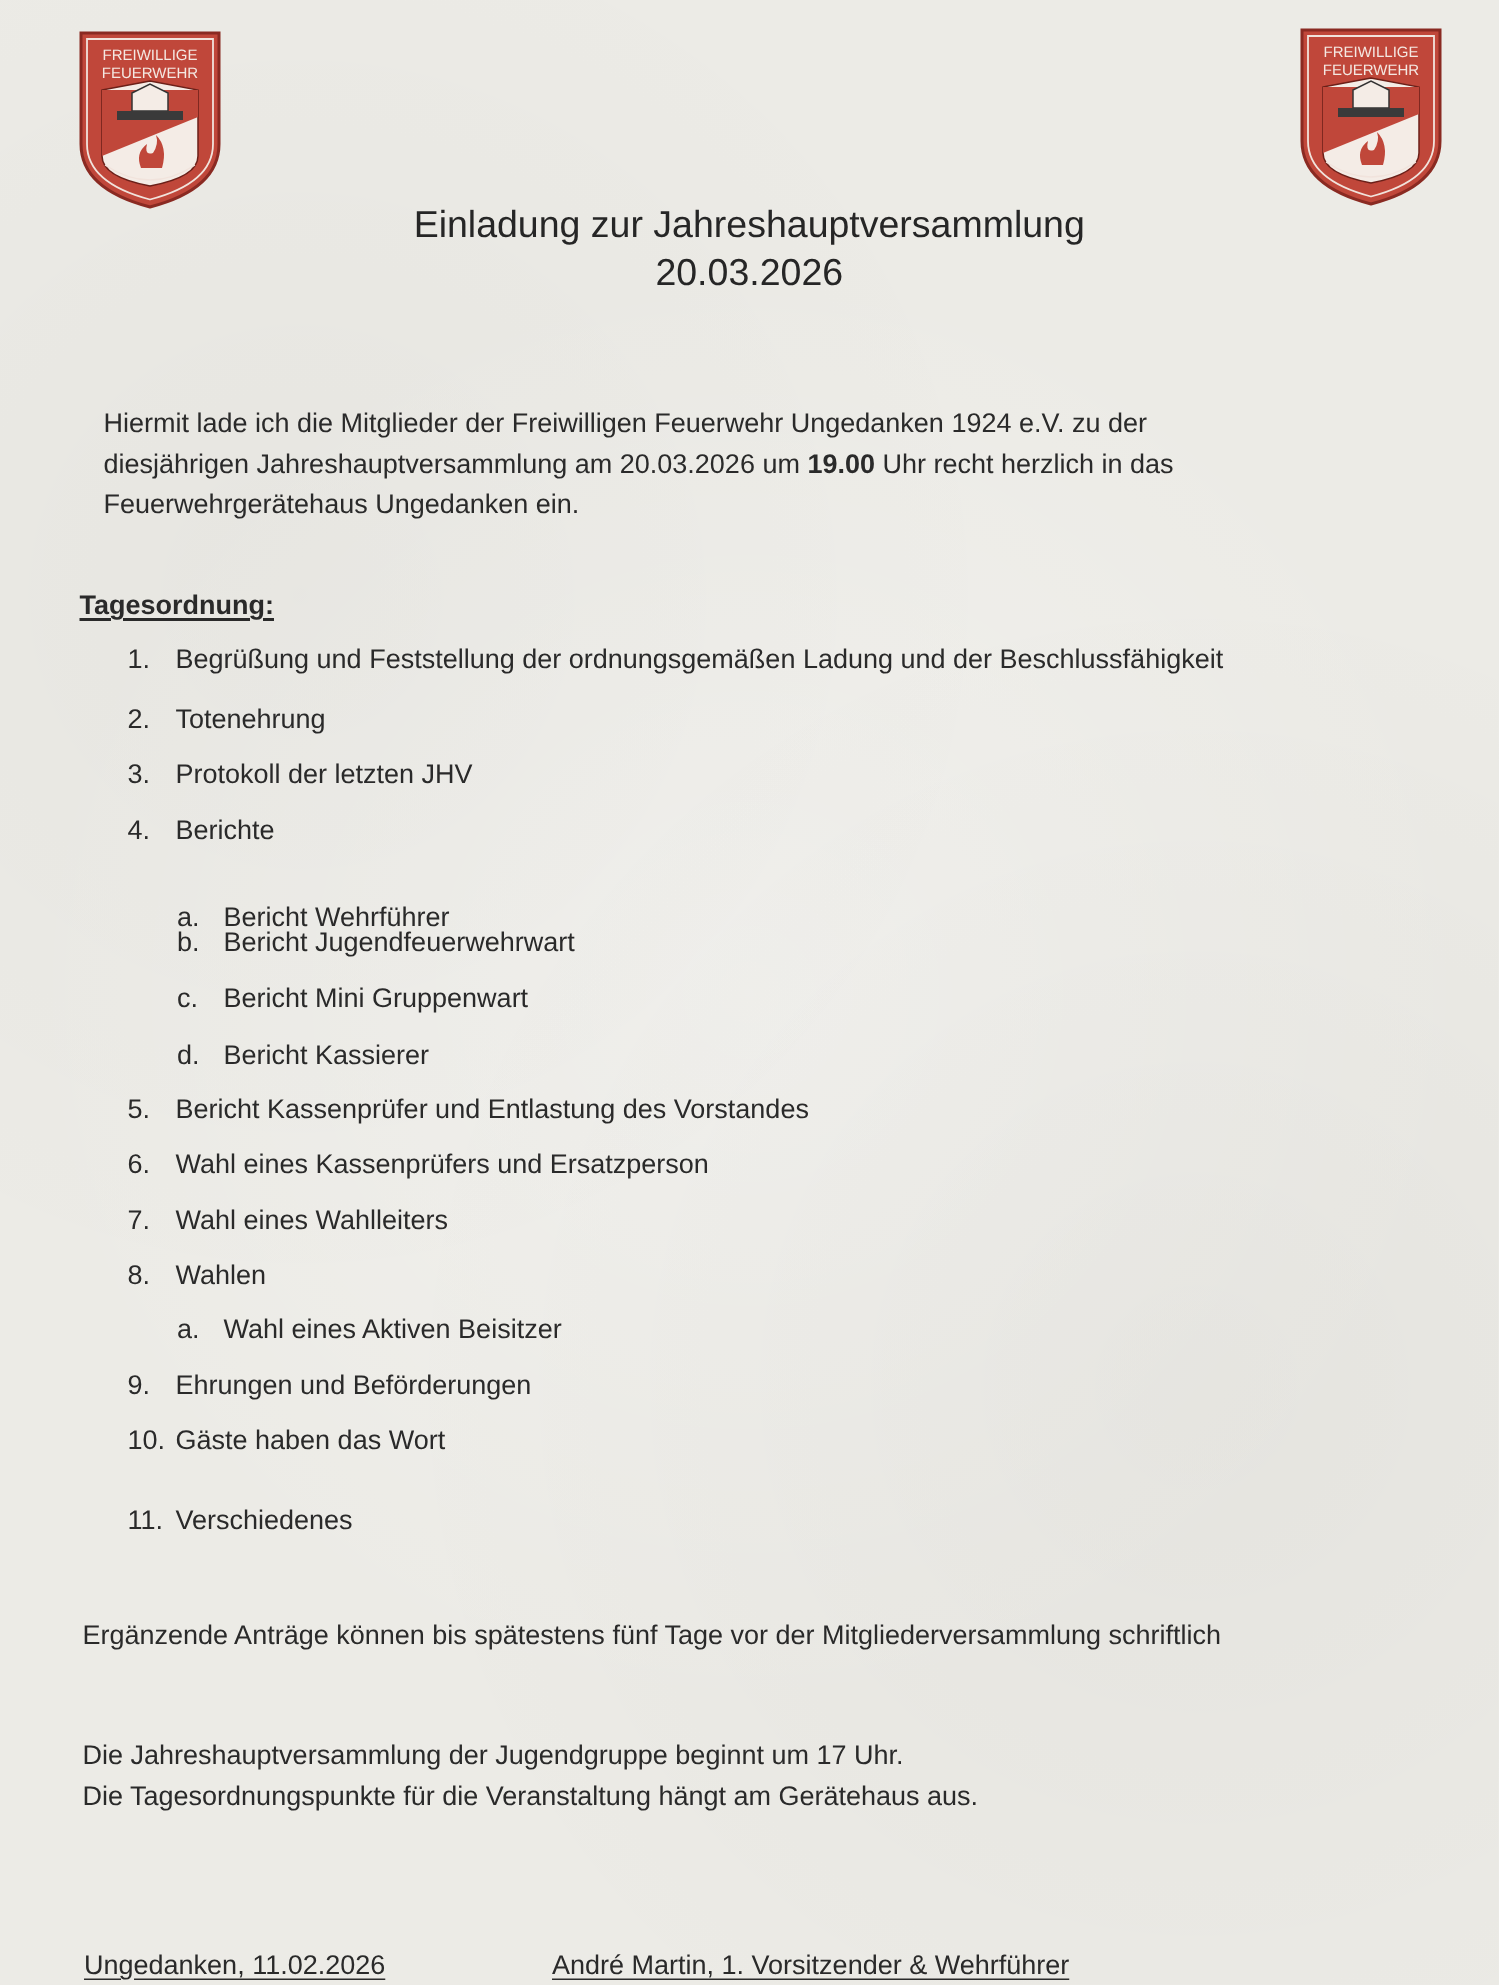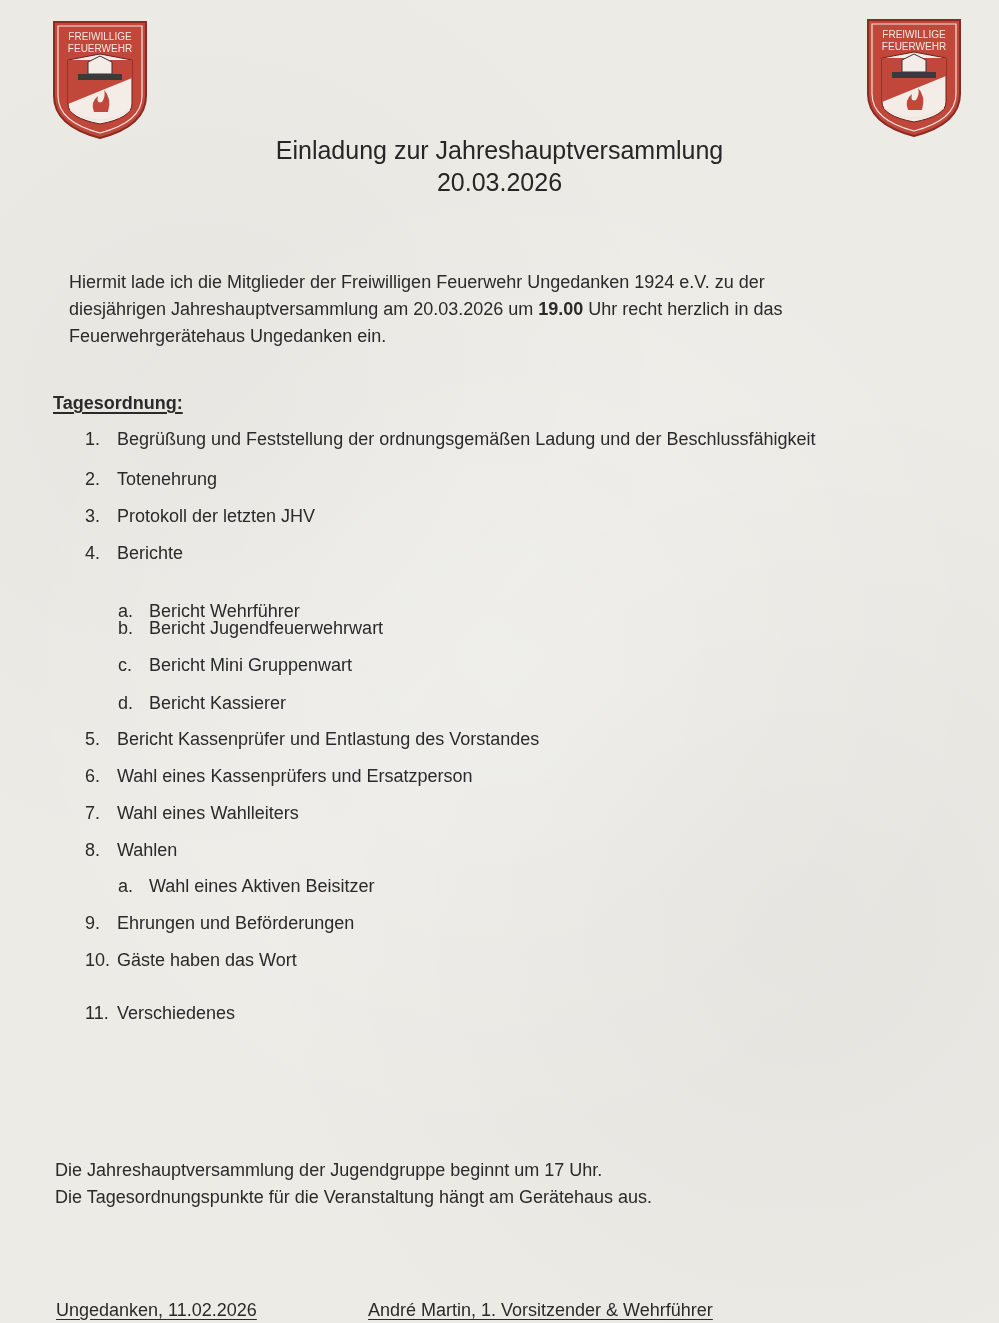--- a/index.html
+++ b/index.html
@@ -165,20 +165,21 @@
   <div class="agenda-item" style="left:85px; top:337px;"><span class="num">6.</span><span>Wahl eines Kassenprüfers und Ersatzperson</span></div>
   <div class="agenda-item" style="left:85px; top:374px;"><span class="num">7.</span><span>Wahl eines Wahlleiters</span></div>
   <div class="agenda-item" style="left:85px; top:411px;"><span class="num">8.</span><span>Wahlen</span></div>
   <div class="agenda-item sub" style="left:118px; top:447px;"><span class="num">a.</span><span>Wahl eines Aktiven Beisitzer</span></div>
   <div class="agenda-item" style="left:85px; top:484px;"><span class="num">9.</span><span>Ehrungen und Beförderungen</span></div>
   <div class="agenda-item" style="left:85px; top:521px;"><span class="num">10.</span><span>Gäste haben das Wort</span></div>
   <div class="agenda-item" style="left:85px; top:559px;margin-top:15px;"><span class="num">11.</span><span>Verschiedenes</span></div>
 </div>
 
 <div class="note1">
+  <div>Ergänzende Anträge können bis spätestens fünf Tage vor der Mitgliederversammlung schriftlich</div>
 </div>
 
 <div class="note2">
   <div>Die Jahreshauptversammlung der Jugendgruppe beginnt um 17 Uhr.</div>
   <div>Die Tagesordnungspunkte für die Veranstaltung hängt am Gerätehaus aus.</div>
 </div>
 
 <div class="sig sig-place">Ungedanken, 11.02.2026</div>
 <div class="sig sig-name">André Martin, 1. Vorsitzender &amp; Wehrführer</div>
 

